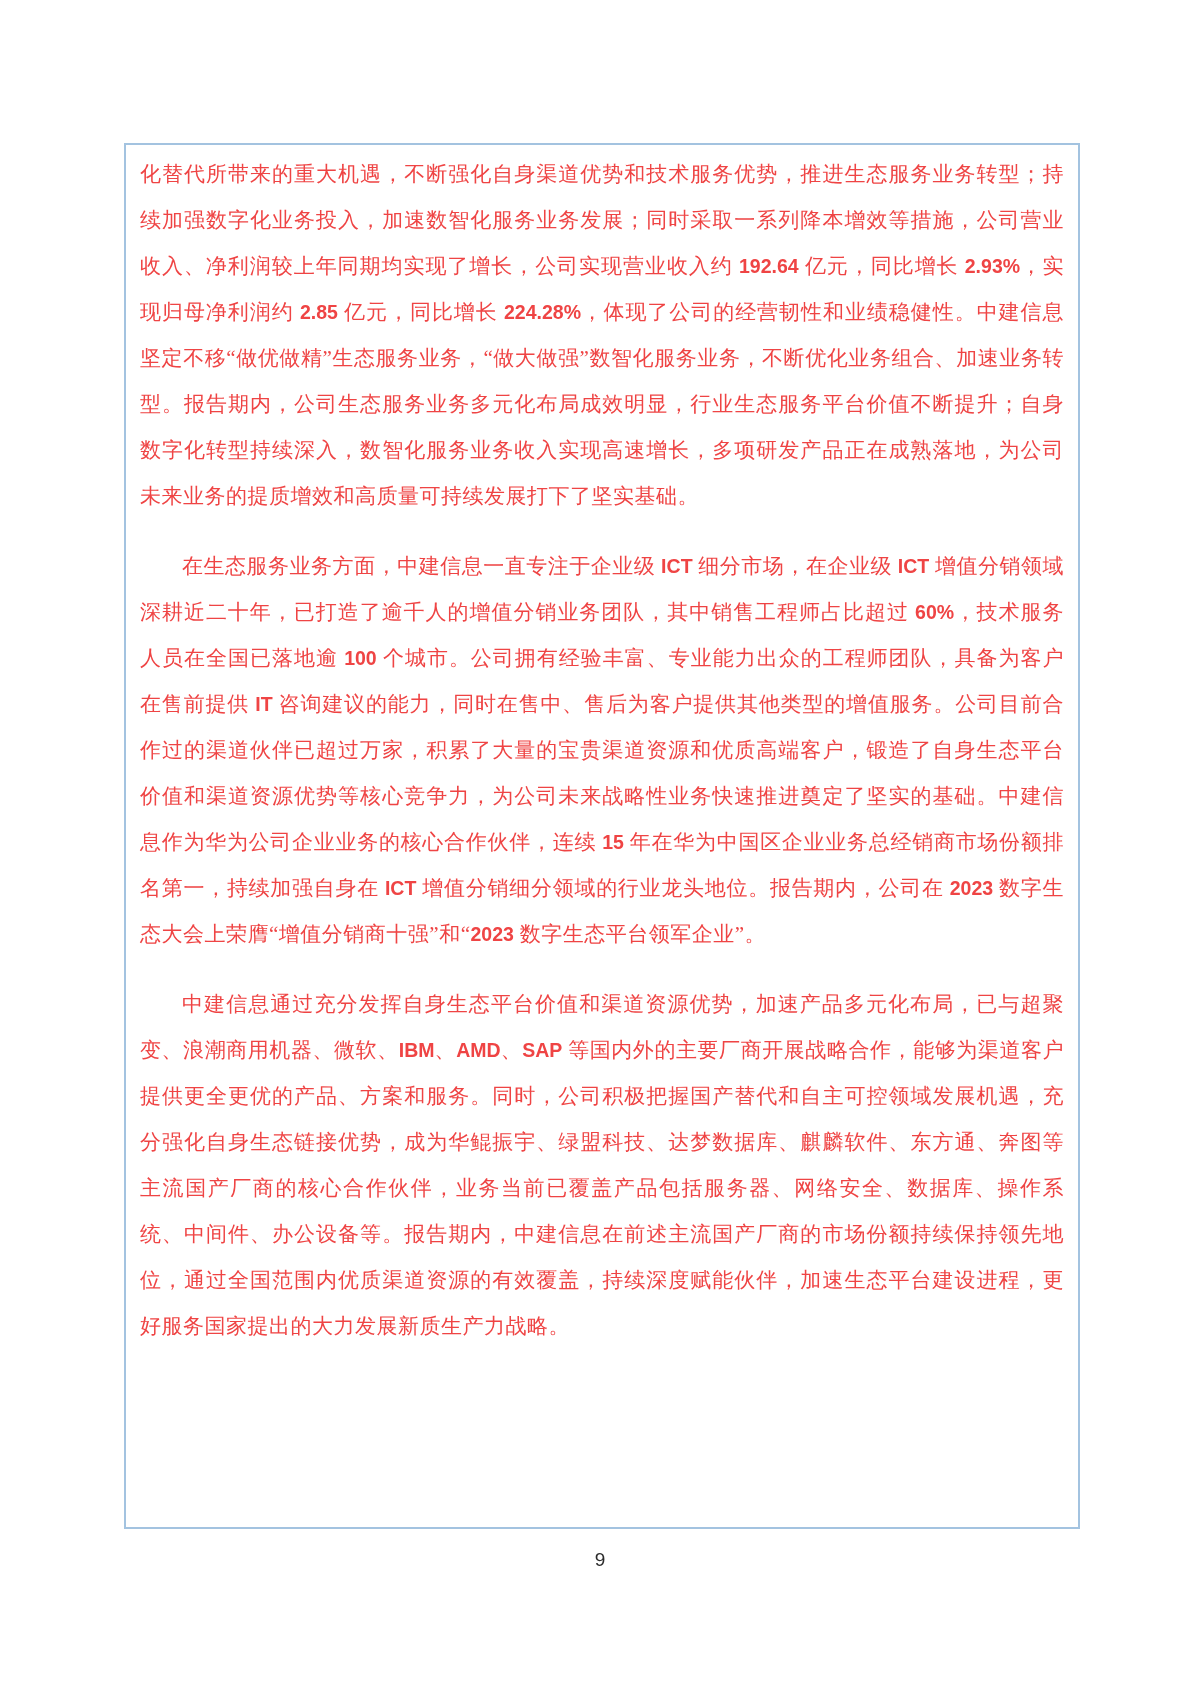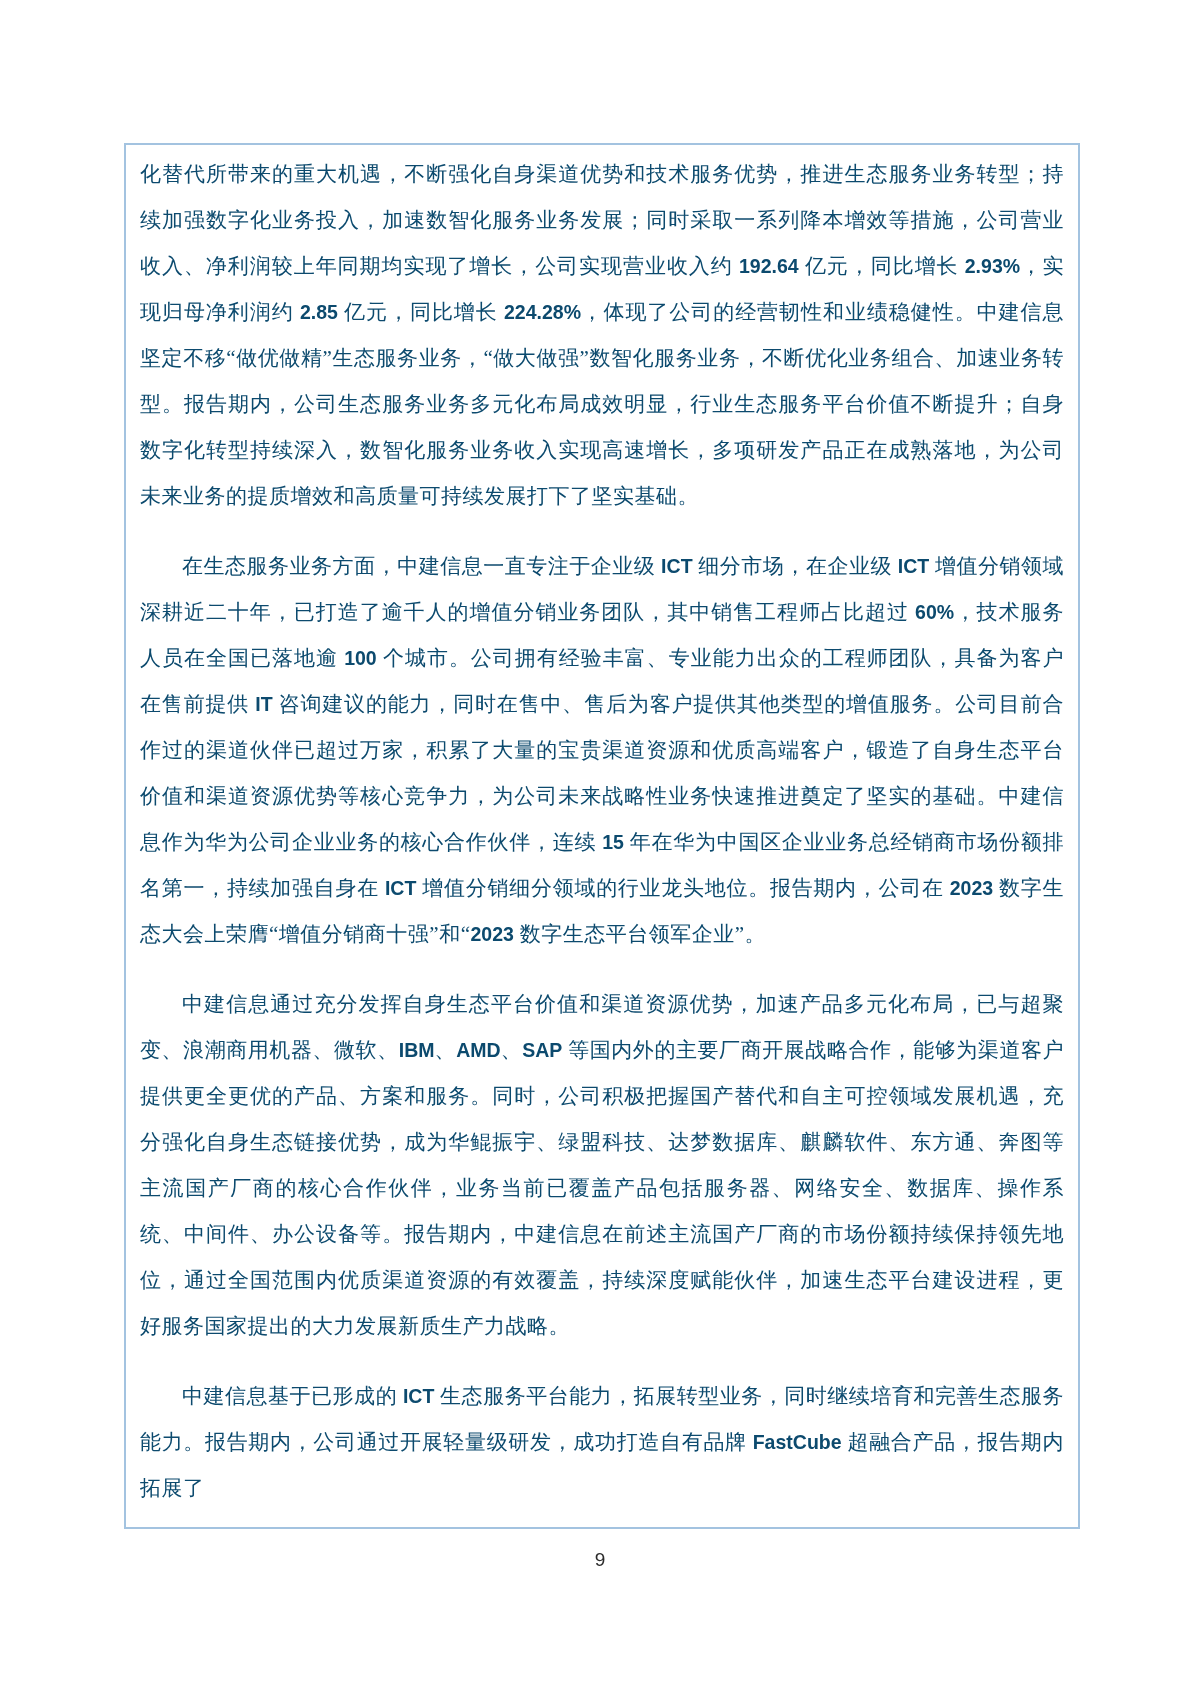--- a/index.html
+++ b/index.html
@@ -27,21 +27,21 @@
     min-height: 1386px;
     box-sizing: border-box;
     border: 2px solid #a3c3e0;
     background: #ffffff;
     padding: 6px 14px 12px 14px;
   }
   .content-frame p {
     margin: 0 0 24px 0;
     font-size: 21px;
     line-height: 46px;
-    color: #0c4a6e;
+    color: #ef4444;
     text-align: justify;
     text-align-last: left;
     letter-spacing: 0.5px;
   }
   .content-frame p.indent {
     text-indent: 42px;
   }
   .content-frame p.heading {
     margin-top: 0;
     margin-bottom: 12px;
@@ -67,16 +67,15 @@
   }
 </style>
 </head>
 <body>
 
 <div class="page">
   <div class="content-frame">
     <p class="body-para">化替代所带来的重大机遇，不断强化自身渠道优势和技术服务优势，推进生态服务业务转型；持续加强数字化业务投入，加速数智化服务业务发展；同时采取一系列降本增效等措施，公司营业收入、净利润较上年同期均实现了增长，公司实现营业收入约 <span class="latin">192.64</span> 亿元，同比增长 <span class="latin">2.93%</span>，实现归母净利润约 <span class="latin">2.85</span> 亿元，同比增长 <span class="latin">224.28%</span>，体现了公司的经营韧性和业绩稳健性。中建信息坚定不移“做优做精”生态服务业务，“做大做强”数智化服务业务，不断优化业务组合、加速业务转型。报告期内，公司生态服务业务多元化布局成效明显，行业生态服务平台价值不断提升；自身数字化转型持续深入，数智化服务业务收入实现高速增长，多项研发产品正在成熟落地，为公司未来业务的提质增效和高质量可持续发展打下了坚实基础。</p>
     <p class="body-para indent">在生态服务业务方面，中建信息一直专注于企业级 <span class="latin">ICT</span> 细分市场，在企业级 <span class="latin">ICT</span> 增值分销领域深耕近二十年，已打造了逾千人的增值分销业务团队，其中销售工程师占比超过 <span class="latin">60%</span>，技术服务人员在全国已落地逾 <span class="latin">100</span> 个城市。公司拥有经验丰富、专业能力出众的工程师团队，具备为客户在售前提供 <span class="latin">IT</span> 咨询建议的能力，同时在售中、售后为客户提供其他类型的增值服务。公司目前合作过的渠道伙伴已超过万家，积累了大量的宝贵渠道资源和优质高端客户，锻造了自身生态平台价值和渠道资源优势等核心竞争力，为公司未来战略性业务快速推进奠定了坚实的基础。中建信息作为华为公司企业业务的核心合作伙伴，连续 <span class="latin">15</span> 年在华为中国区企业业务总经销商市场份额排名第一，持续加强自身在 <span class="latin">ICT</span> 增值分销细分领域的行业龙头地位。报告期内，公司在 <span class="latin">2023</span> 数字生态大会上荣膺“增值分销商十强”和“<span class="latin">2023</span> 数字生态平台领军企业”。</p>
     <p class="body-para indent">中建信息通过充分发挥自身生态平台价值和渠道资源优势，加速产品多元化布局，已与超聚变、浪潮商用机器、微软、<span class="latin">IBM</span>、<span class="latin">AMD</span>、<span class="latin">SAP</span> 等国内外的主要厂商开展战略合作，能够为渠道客户提供更全更优的产品、方案和服务。同时，公司积极把握国产替代和自主可控领域发展机遇，充分强化自身生态链接优势，成为华鲲振宇、绿盟科技、达梦数据库、麒麟软件、东方通、奔图等主流国产厂商的核心合作伙伴，业务当前已覆盖产品包括服务器、网络安全、数据库、操作系统、中间件、办公设备等。报告期内，中建信息在前述主流国产厂商的市场份额持续保持领先地位，通过全国范围内优质渠道资源的有效覆盖，持续深度赋能伙伴，加速生态平台建设进程，更好服务国家提出的大力发展新质生产力战略。</p>
-    <p class="body-para indent last">中建信息基于已形成的 <span class="latin">ICT</span> 生态服务平台能力，拓展转型业务，同时继续培育和完善生态服务能力。报告期内，公司通过开展轻量级研发，成功打造自有品牌 <span class="latin">FastCube</span> 超融合产品，报告期内拓展了</p>
   </div>
   <div class="page-number">9</div>
 </div>
 
 </body></html>

